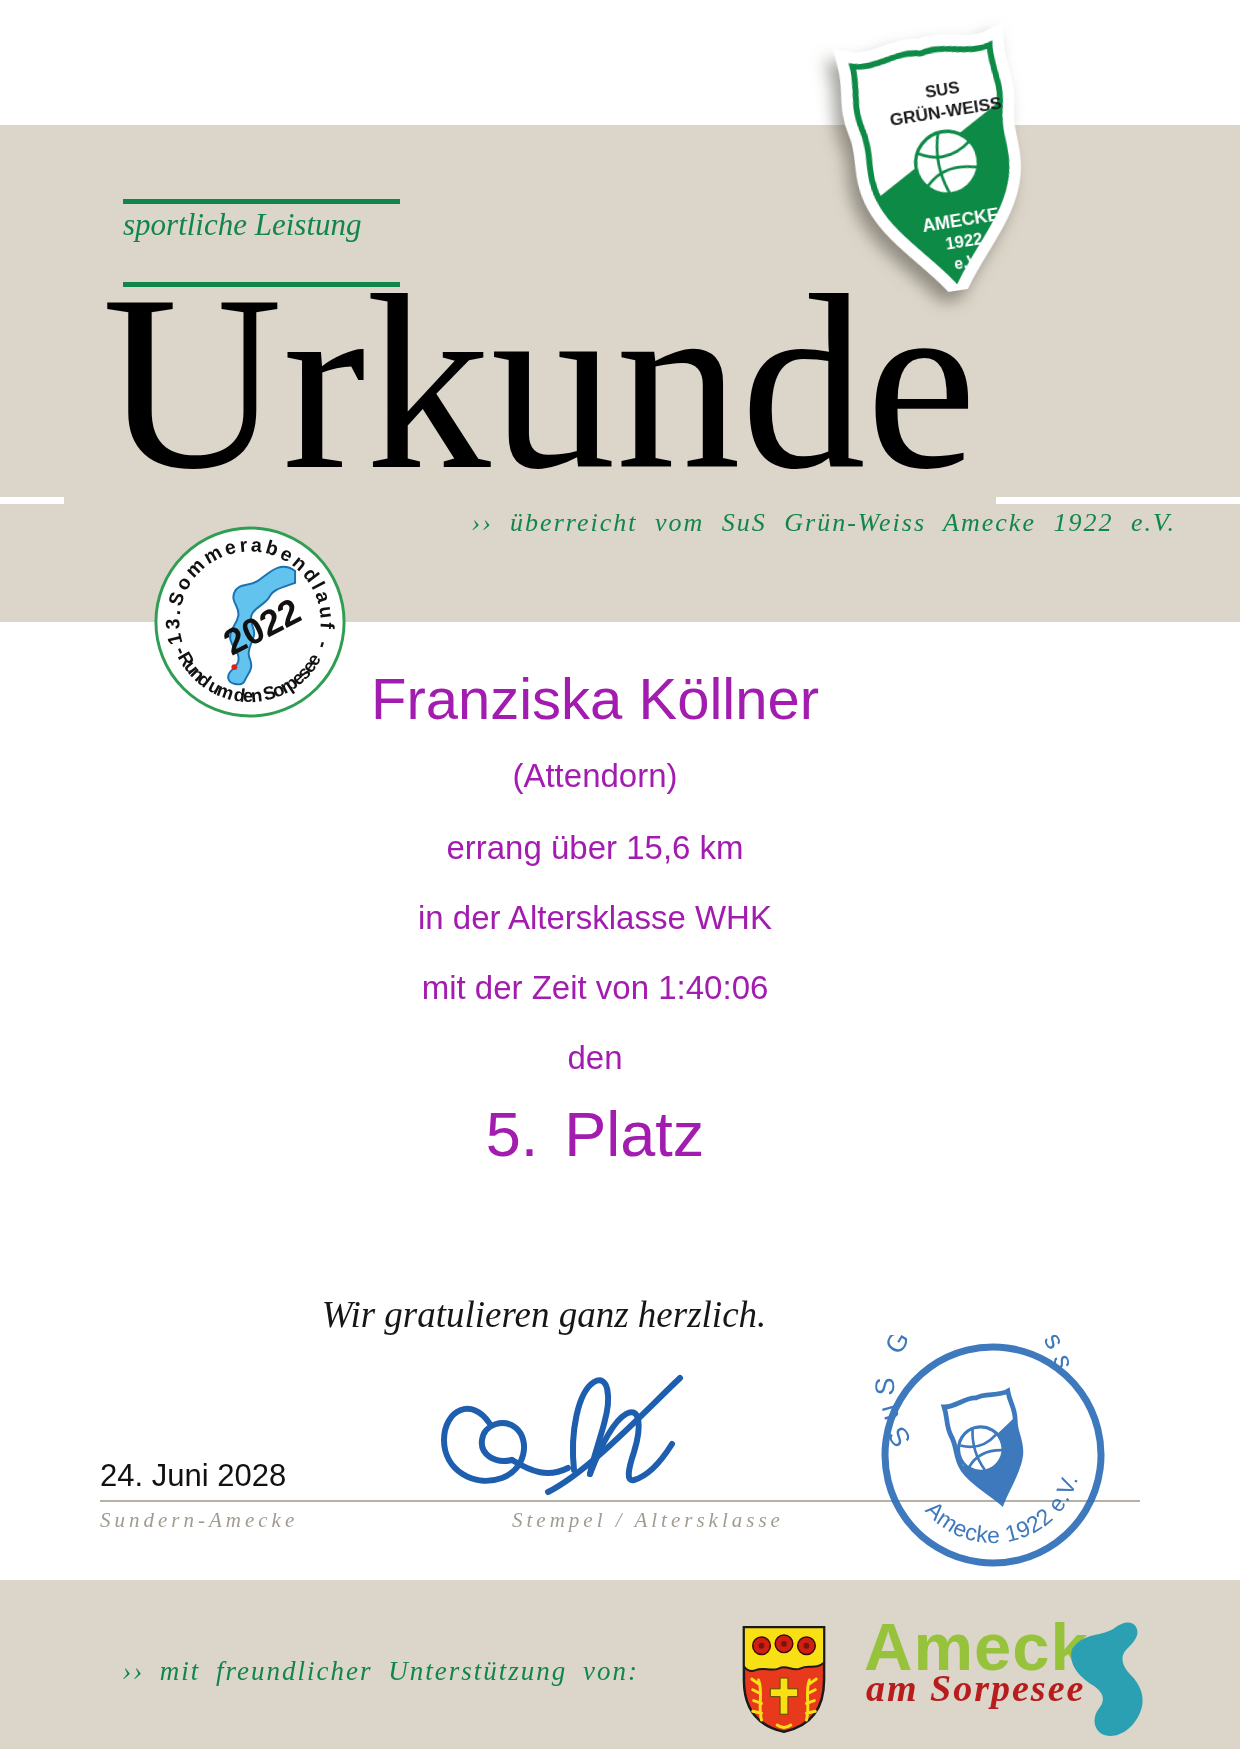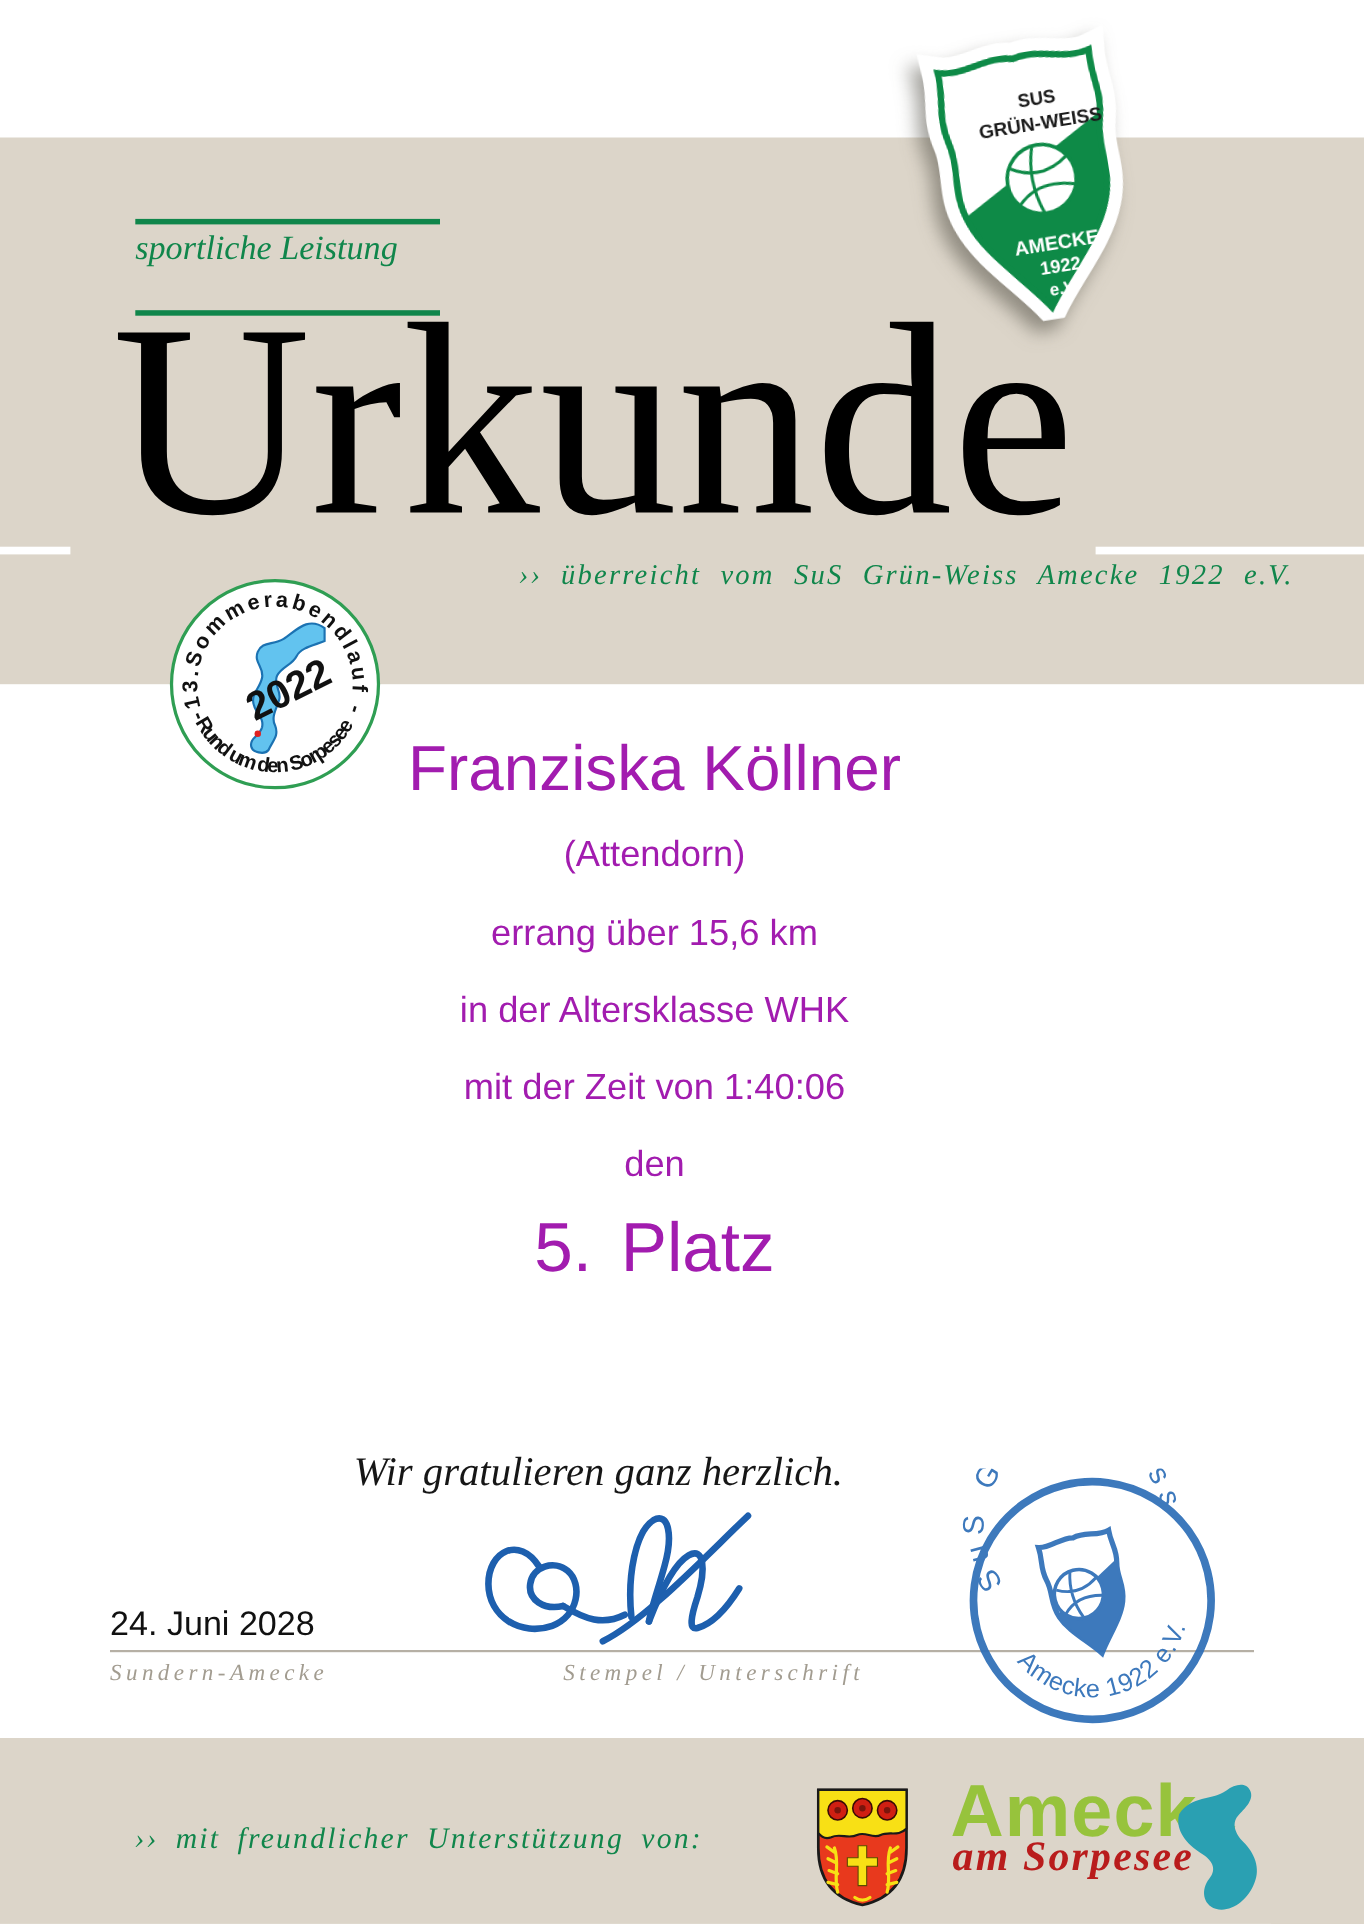--- a/index.html
+++ b/index.html
@@ -38,21 +38,21 @@
   .name{top:665px;font-size:58px;}
   .city{top:757px;font-size:33px;}
   .l-dist{top:829px;font-size:33px;}
   .l-class{top:899px;font-size:33px;}
   .l-time{top:969px;font-size:33px;}
   .l-den{top:1039px;font-size:33px;}
   .placement{top:1098px;font-size:63px;}
   .placement .gap{display:inline-block;width:26px;}
   .congrats{
     left:0;width:1088px;text-align:center;top:1293px;color:#161616;
-    font-family:"Liberation Serif",serif;font-style:italic;font-size:37px;margin-top:24px;
+    font-family:"Liberation Serif",serif;font-style:italic;font-size:37px;
   }
   
   .sig-line{left:100px;top:1500px;width:1040px;height:2px;background:#b6b0a5;}
   .issue-date{left:100px;top:1458px;font-size:31px;color:#111;}
   .sub-label{
     font-family:"Liberation Serif",serif;font-style:italic;font-size:21px;
     color:#a29c90;letter-spacing:4px;top:1508px;white-space:nowrap;
   }
   .place-label{left:100px;}
   .stamp-label{left:512px;}
@@ -149,21 +149,21 @@
 <div class="abs content l-time">mit der Zeit von 1:40:06</div>
 <div class="abs content l-den">den</div>
 <div class="abs content placement">
   <span>5.</span><span class="gap"></span><span>Platz</span>
 </div>
 <div class="abs congrats">Wir gratulieren ganz herzlich.</div>
 
 <div class="abs sig-line"></div>
 <div class="abs issue-date">24. Juni 2028</div>
 <div class="abs sub-label place-label">Sundern-Amecke</div>
-<div class="abs sub-label stamp-label">Stempel / Unterschrift</div>
+<div class="abs sub-label stamp-label">Stempel / Altersklasse</div>
 
 <svg class="abs signature" width="280" height="165" viewBox="0 0 280 165">
   <g stroke="#1d5fae" stroke-width="6" fill="none" stroke-linecap="round" stroke-linejoin="round">
     <path d="M62,72 C44,44 16,58 16,88 C16,118 46,136 74,126 C98,117 102,88 88,76 C76,66 56,72 54,88 C52,102 66,112 84,108"></path>
     <path d="M84,108 C104,120 120,126 140,116"></path>
     <path d="M146,118 C142,80 150,40 166,30 C180,22 184,44 176,72 C170,94 164,110 162,122"></path>
     <path d="M162,122 C172,96 184,70 198,62 C212,54 214,74 206,100 C200,118 198,130 206,128 C220,124 234,108 244,92"></path>
     <path d="M120,140 C160,120 214,62 252,26"></path>
   </g>
 </svg>

